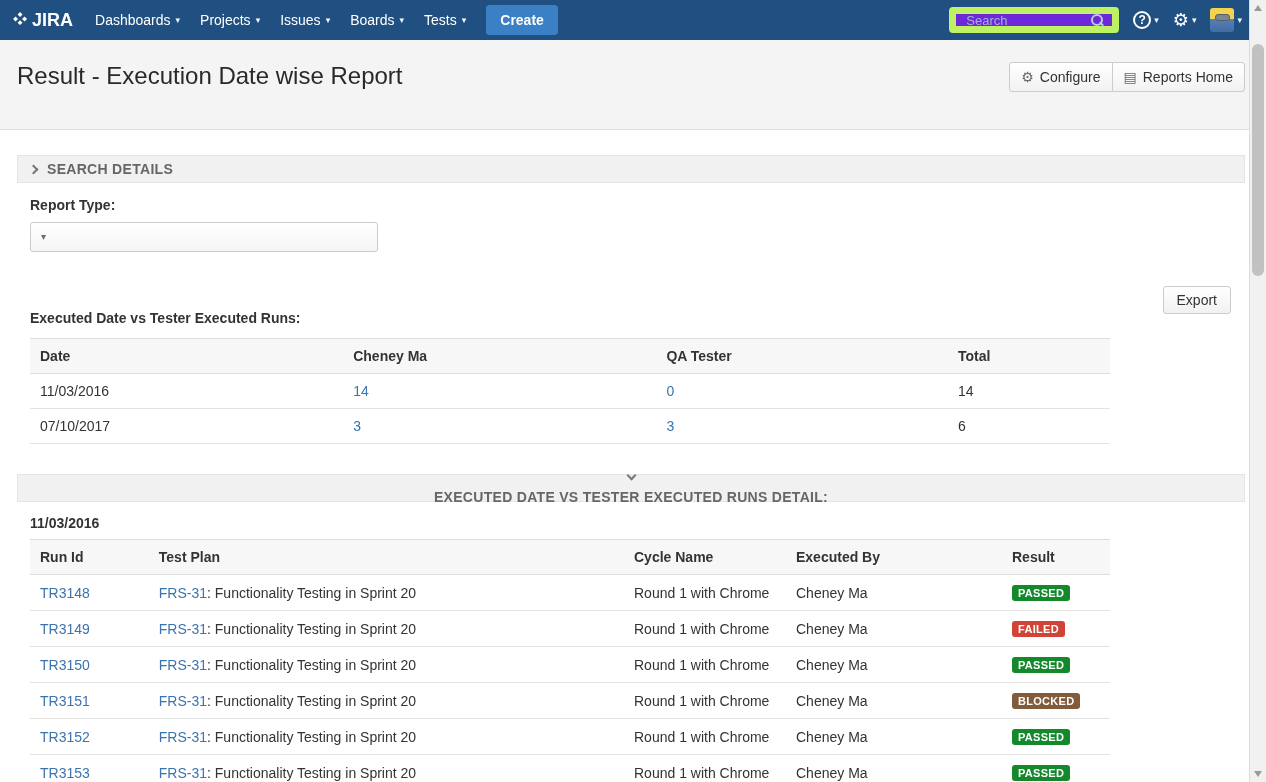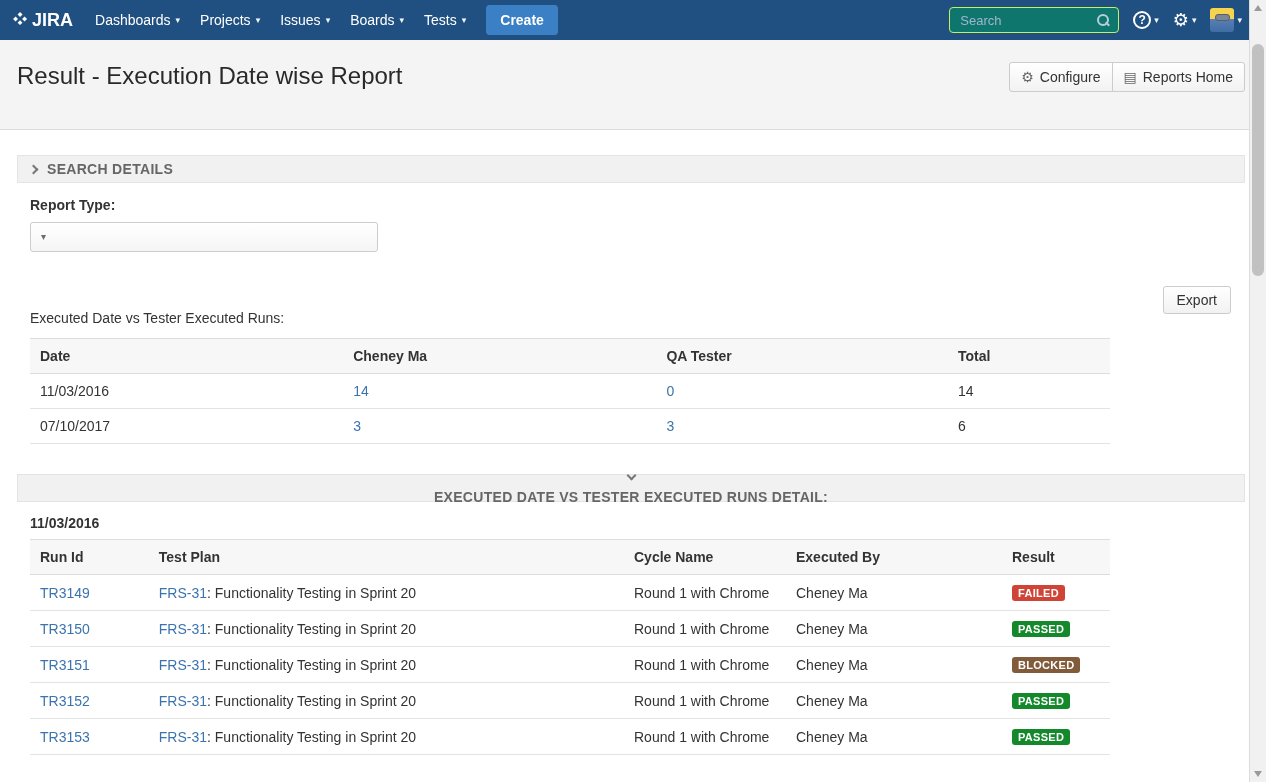--- a/index.html
+++ b/index.html
@@ -18,21 +18,21 @@
   .brand svg { display:block; }
   .nav-item { display:flex; align-items:center; gap:5px; padding:0 10px; height:40px; font-size:14px; cursor:pointer; white-space:nowrap; }
   .caret { font-size:9px; line-height:1; opacity:.95; }
   .create-btn {
     background:#3b7fc4; color:#fff; border:1px solid #3b7fc4; border-radius:3px;
     padding:6px 13px; font-size:14px; font-weight:bold; margin-left:10px; cursor:pointer;
     font-family:"Liberation Sans", sans-serif;
   }
   .nav-right { margin-left:auto; display:flex; align-items:center; gap:14px; }
   .search-box {
-    width:170px; height:26px; background:#0f766e; border:1px solid #bef264; border-radius:4px;
+    width:170px; height:26px; background:#6d28d9; border:7px solid #bef264; border-radius:4px;
     display:flex; align-items:center; padding:0 8px; gap:6px;
   }
   .search-box input {
     flex:1; min-width:0; background:transparent; border:none; outline:none;
     color:#fff; font-size:13px; font-family:"Liberation Sans", sans-serif;
   }
   .search-box input::placeholder { color:#9fb6cd; }
   .mag { position:relative; width:13px; height:13px; flex:0 0 auto; }
   .mag::before { content:''; position:absolute; left:0; top:0; width:8px; height:8px; border:2px solid #b8cce0; border-radius:50%; }
   .mag::after  { content:''; position:absolute; left:8px; top:9px; width:5px; height:2px; background:#b8cce0; transform:rotate(45deg); }
@@ -88,21 +88,21 @@
 
   .export-btn {
     position:absolute; top:286px; right:35px;
     background:linear-gradient(#ffffff,#f2f2f2); border:1px solid #cccccc; border-radius:3px;
     color:#333; height:28px; padding:0 13px; font-size:14px; cursor:pointer;
     font-family:"Liberation Sans", sans-serif;
   }
 
   .tbl-wrap { margin-left:13px; width:1080px; }
   .summary-wrap { margin-top:58px; }
-  .tbl-title { font-weight:normal; margin:0 0 12px 0; }
+  .tbl-title { font-weight:bold; margin:0 0 12px 0; }
   table { width:100%; border-collapse:collapse; }
   thead th {
     text-align:left; font-weight:bold; font-size:14px; color:#333;
     background:#f7f7f7; border-top:1px solid #ddd; border-bottom:1px solid #ddd;
     padding:9px 10px;
   }
   tbody td { padding:9px 10px; border-bottom:1px solid #e3e3e3; font-size:14px; color:#333; }
   a.lnk { color:#3b73af; text-decoration:none; cursor:pointer; }
 
   .detail-bar { margin-top:30px;flex-direction:column; }
@@ -260,20 +260,27 @@
         <tr>
           <th>Run Id</th>
           <th>Test Plan</th>
           <th>Cycle Name</th>
           <th>Executed By</th>
           <th>Result</th>
         </tr>
       </thead>
       <tbody>
           <tr>
+            <td><a class="lnk" href="#">TR3148</a></td>
+            <td><a class="lnk" href="#">FRS-31</a><span>: Functionality Testing in Sprint 20</span></td>
+            <td>Round 1 with Chrome</td>
+            <td>Cheney Ma</td>
+            <td><span class="badge" style="background:#14892c">PASSED</span></td>
+          </tr>
+          <tr>
             <td><a class="lnk" href="#">TR3149</a></td>
             <td><a class="lnk" href="#">FRS-31</a><span>: Functionality Testing in Sprint 20</span></td>
             <td>Round 1 with Chrome</td>
             <td>Cheney Ma</td>
             <td><span class="badge" style="background:#d04437">FAILED</span></td>
           </tr>
           <tr>
             <td><a class="lnk" href="#">TR3150</a></td>
             <td><a class="lnk" href="#">FRS-31</a><span>: Functionality Testing in Sprint 20</span></td>
             <td>Round 1 with Chrome</td>

